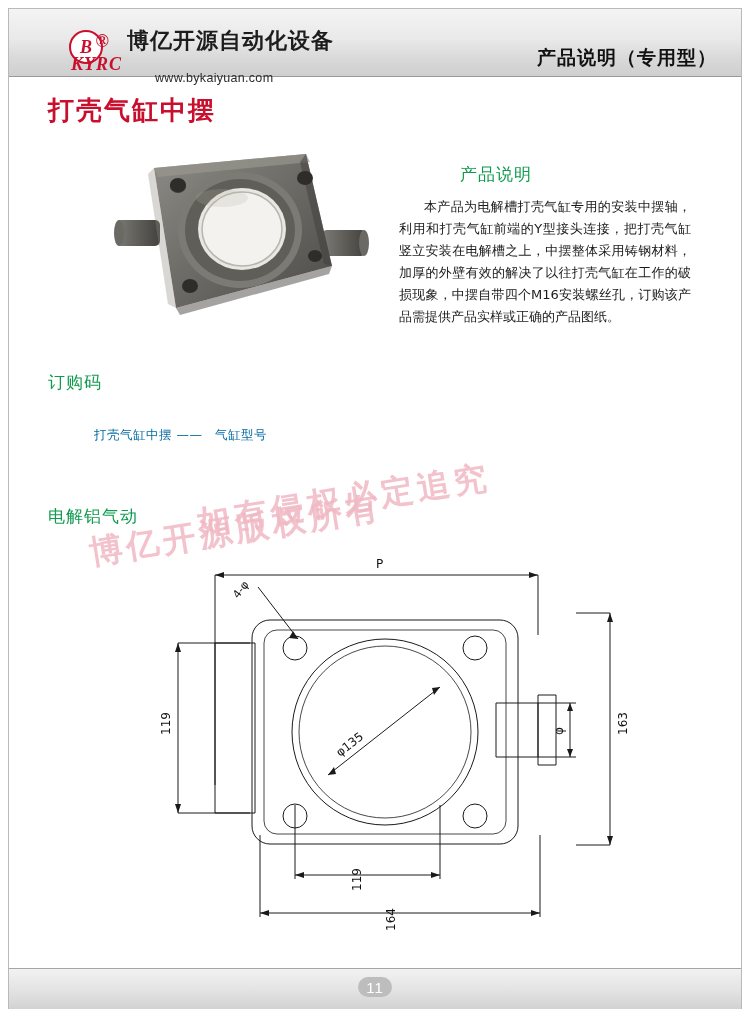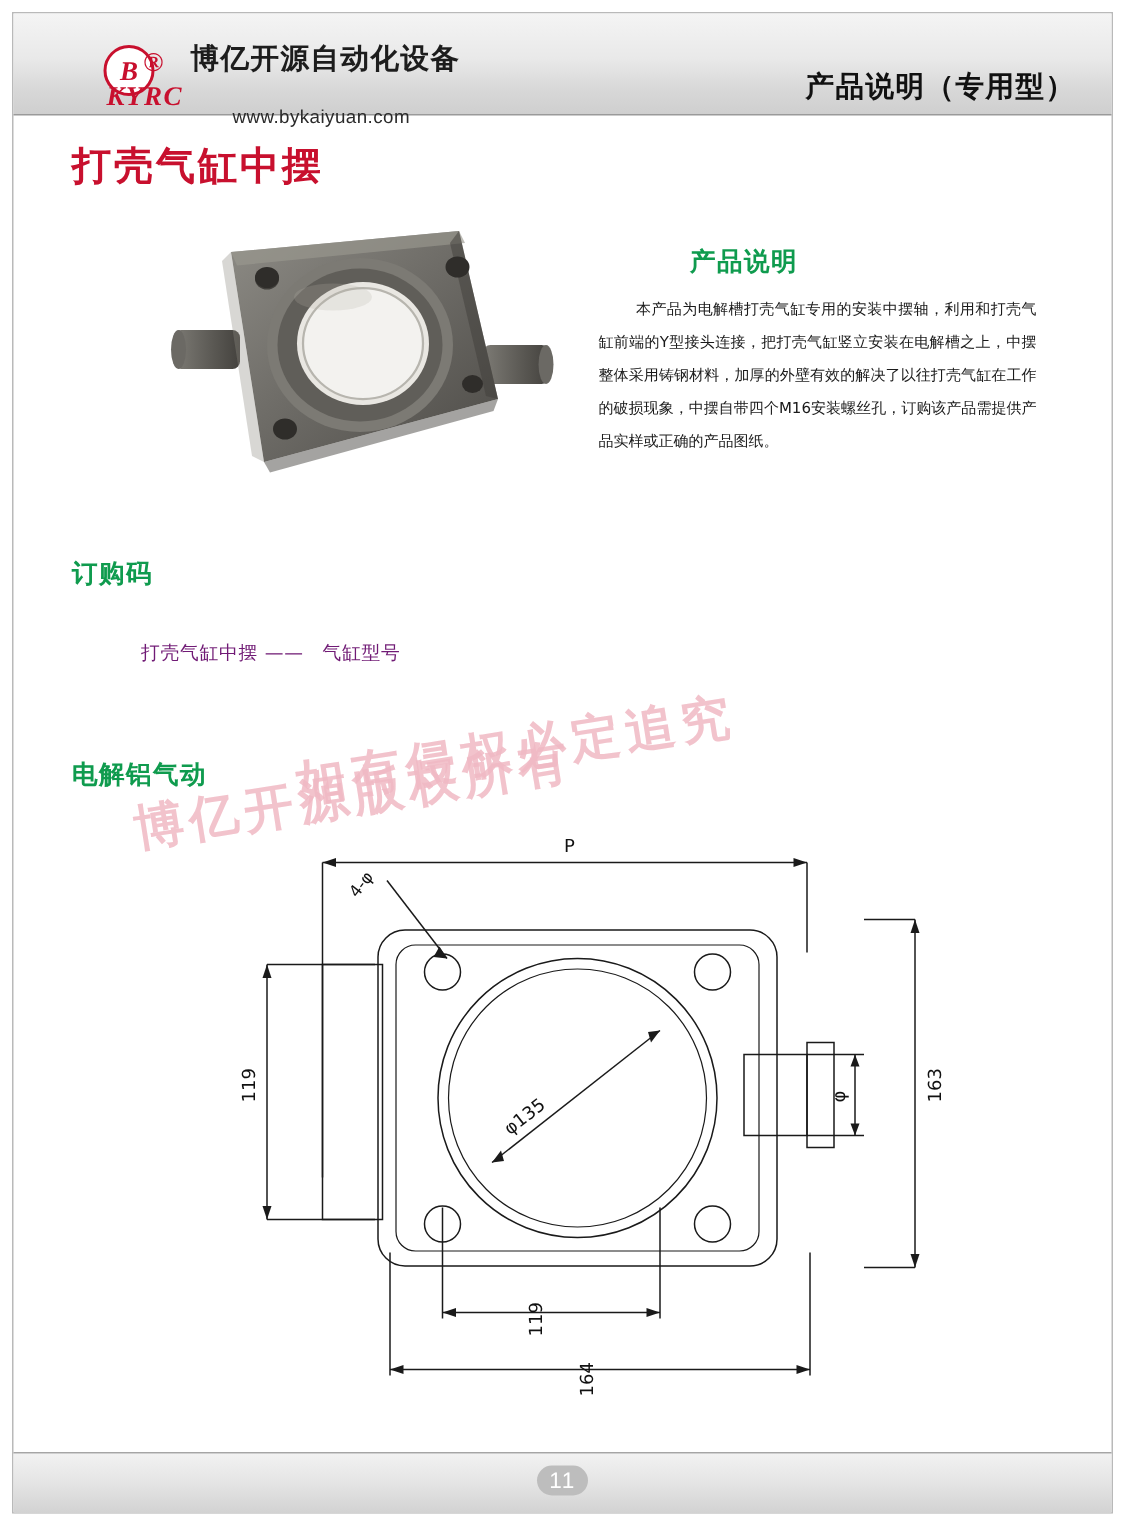--- a/index.html
+++ b/index.html
@@ -67,21 +67,21 @@
     left: 0; bottom: -11px;
     width: 62px;
     font-size: 8px;
     letter-spacing: 1px;
     color: #c8102e;
     font-weight: bold;
   }
   .brand-cn {
     position: absolute;
     left: 118px; top: 17px;
-    font-size: 19px;
+    font-size: 22px;
     font-weight: bold;
     color: #1d1d1d;
     letter-spacing: 1px;
     font-family: "DejaVu Sans", "Liberation Sans", sans-serif;
   }
   .brand-url {
     position: absolute;
     left: 146px; top: 46px;
     font-size: 12.5px;
     color: #2b2b2b;
@@ -103,47 +103,47 @@
     position: absolute;
     left: 48px; top: 93px;
     font-size: 26px;
     font-weight: bold;
     color: #c8102e;
     letter-spacing: 2px;
     font-family: "DejaVu Sans", "Liberation Sans", sans-serif;
   }
   .sec-title {
     font-size: 17px;
-    font-weight: bold;
+    font-weight: normal;
     color: #0f9b4e;
     letter-spacing: 1px;
     font-family: "DejaVu Sans", "Liberation Sans", sans-serif;
     text-align: right;
   }
   .desc-title { position: absolute; left: 460px; top: 163px; }
   .order-title { position: absolute; left: 48px; top: 371px; }
   .dim-title { position: absolute; left: 48px; top: 505px; }
 
   .desc-body {
     position: absolute;
     left: 399px; top: 196px;
     width: 292px;
-    font-size: 10px;
+    font-size: 13px;
     line-height: 22px;
     color: #1a1a1a;
     text-align: justify;
     text-indent: 25px;
     font-family: "DejaVu Sans", "Liberation Sans", sans-serif;
   }
 
   .order-code-row {
     position: absolute;
     left: 94px; top: 427px;
     font-size: 12.5px;
-    color: #701a75;
+    color: #0369a1;
     letter-spacing: 0.5px;
     font-family: "DejaVu Sans", "Liberation Sans", sans-serif;
   }
   .order-code-row .dash { display: inline-block; width: 34px; }
 
   
   .photo {
     position: absolute;
     left: 110px; top: 138px;
     width: 262px; height: 195px;

